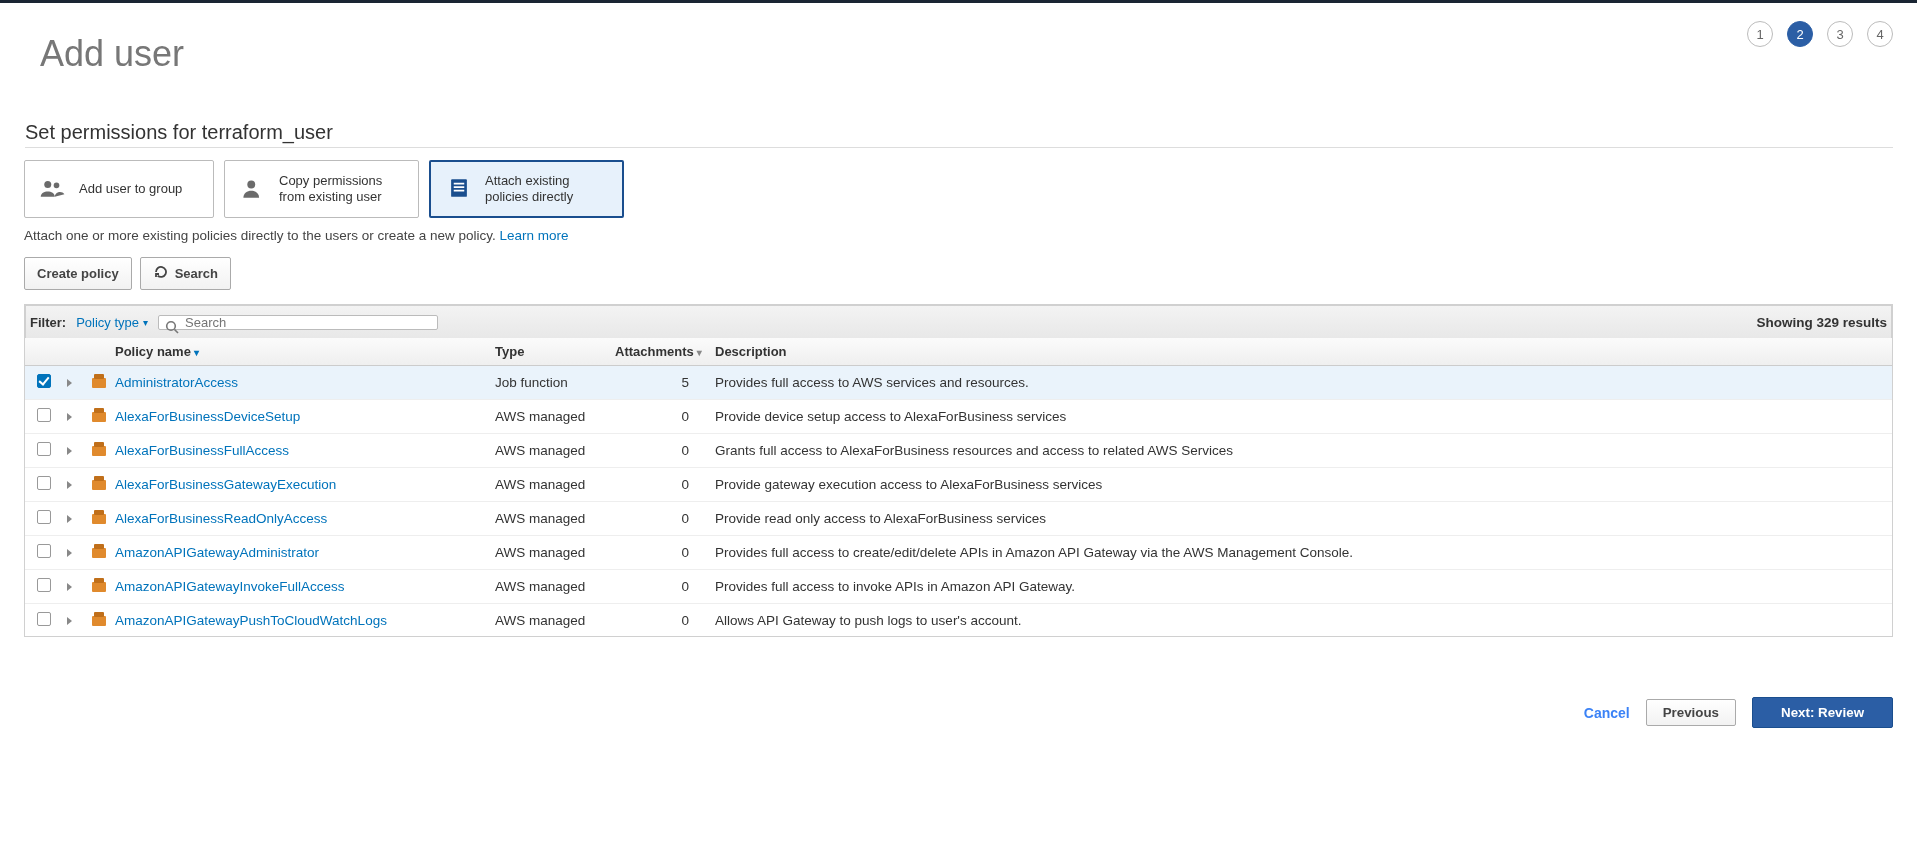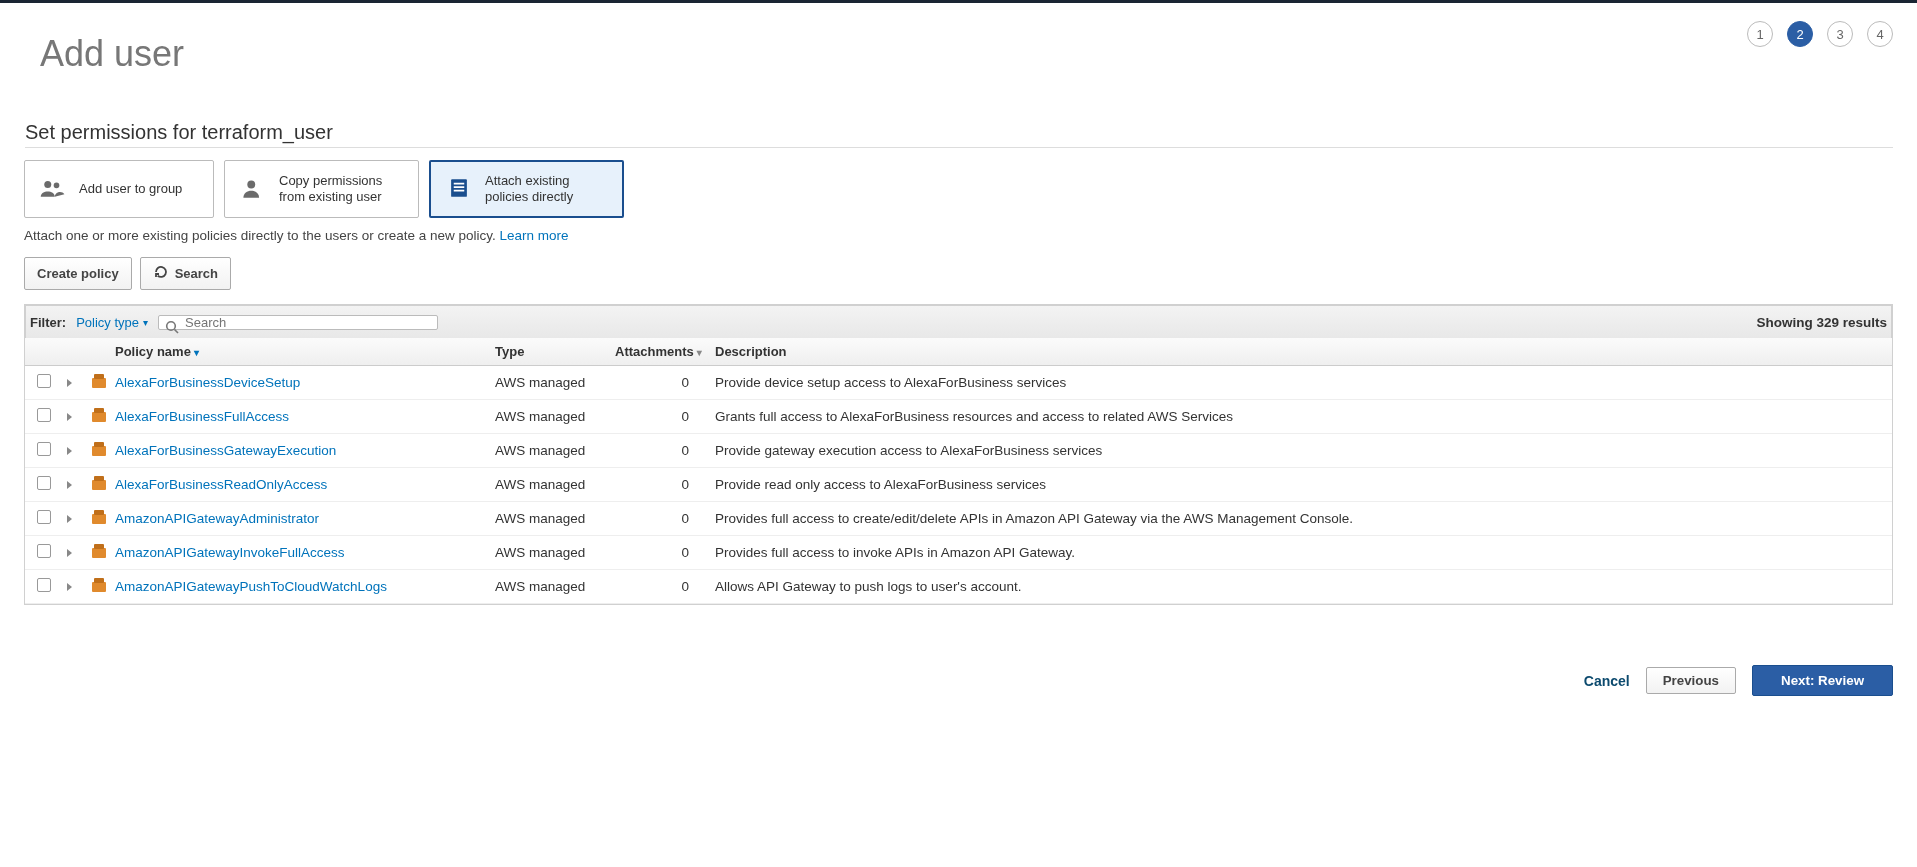--- a/index.html
+++ b/index.html
@@ -212,21 +212,21 @@
 
   .footer-bar {
     border-top: none;
     display: flex;
     justify-content: flex-end;
     align-items: center;
     gap: 16px;
     padding: 60px 24px 20px 24px;
   }
   .btn-cancel {
-    color: #0c4a6e;
+    color: #3b82f6;
     font-weight: 700;
     cursor: pointer;
   }
   .btn-previous {
     background: linear-gradient(#fff,#f2f2f2);
     border: 1px solid #aaa;
     border-radius: 2px;
     padding: 5px 16px;
     font-weight: 700;
     color: #444;
@@ -411,20 +411,29 @@
         <colgroup>
           <col class="col-check">
             <col class="col-expand">
             <col class="col-icon">
           <col class="col-name">
             <col class="col-type">
             <col class="col-attach">
             <col class="col-desc">
         </colgroup>
         <tbody id="policy-body">
+            <tr class="selected-row">
+              <td class="col-check"><input type="checkbox" class="aws-check" checked="" style=""></td>
+              <td class="col-expand"><span class="caret-right"></span></td>
+              <td class="col-icon"><span class="policy-glyph"></span></td>
+              <td><a href="#" class="policy-link">AdministratorAccess</a></td>
+              <td>Job function</td>
+              <td class="col-attach">5</td>
+              <td>Provides full access to AWS services and resources.</td>
+            </tr>
             <tr>
               <td class="col-check"><input type="checkbox" class="aws-check" style=""></td>
               <td class="col-expand"><span class="caret-right"></span></td>
               <td class="col-icon"><span class="policy-glyph"></span></td>
               <td><a href="#" class="policy-link">AlexaForBusinessDeviceSetup</a></td>
               <td>AWS managed</td>
               <td class="col-attach">0</td>
               <td>Provide device setup access to AlexaForBusiness services</td>
             </tr>
             <tr>

